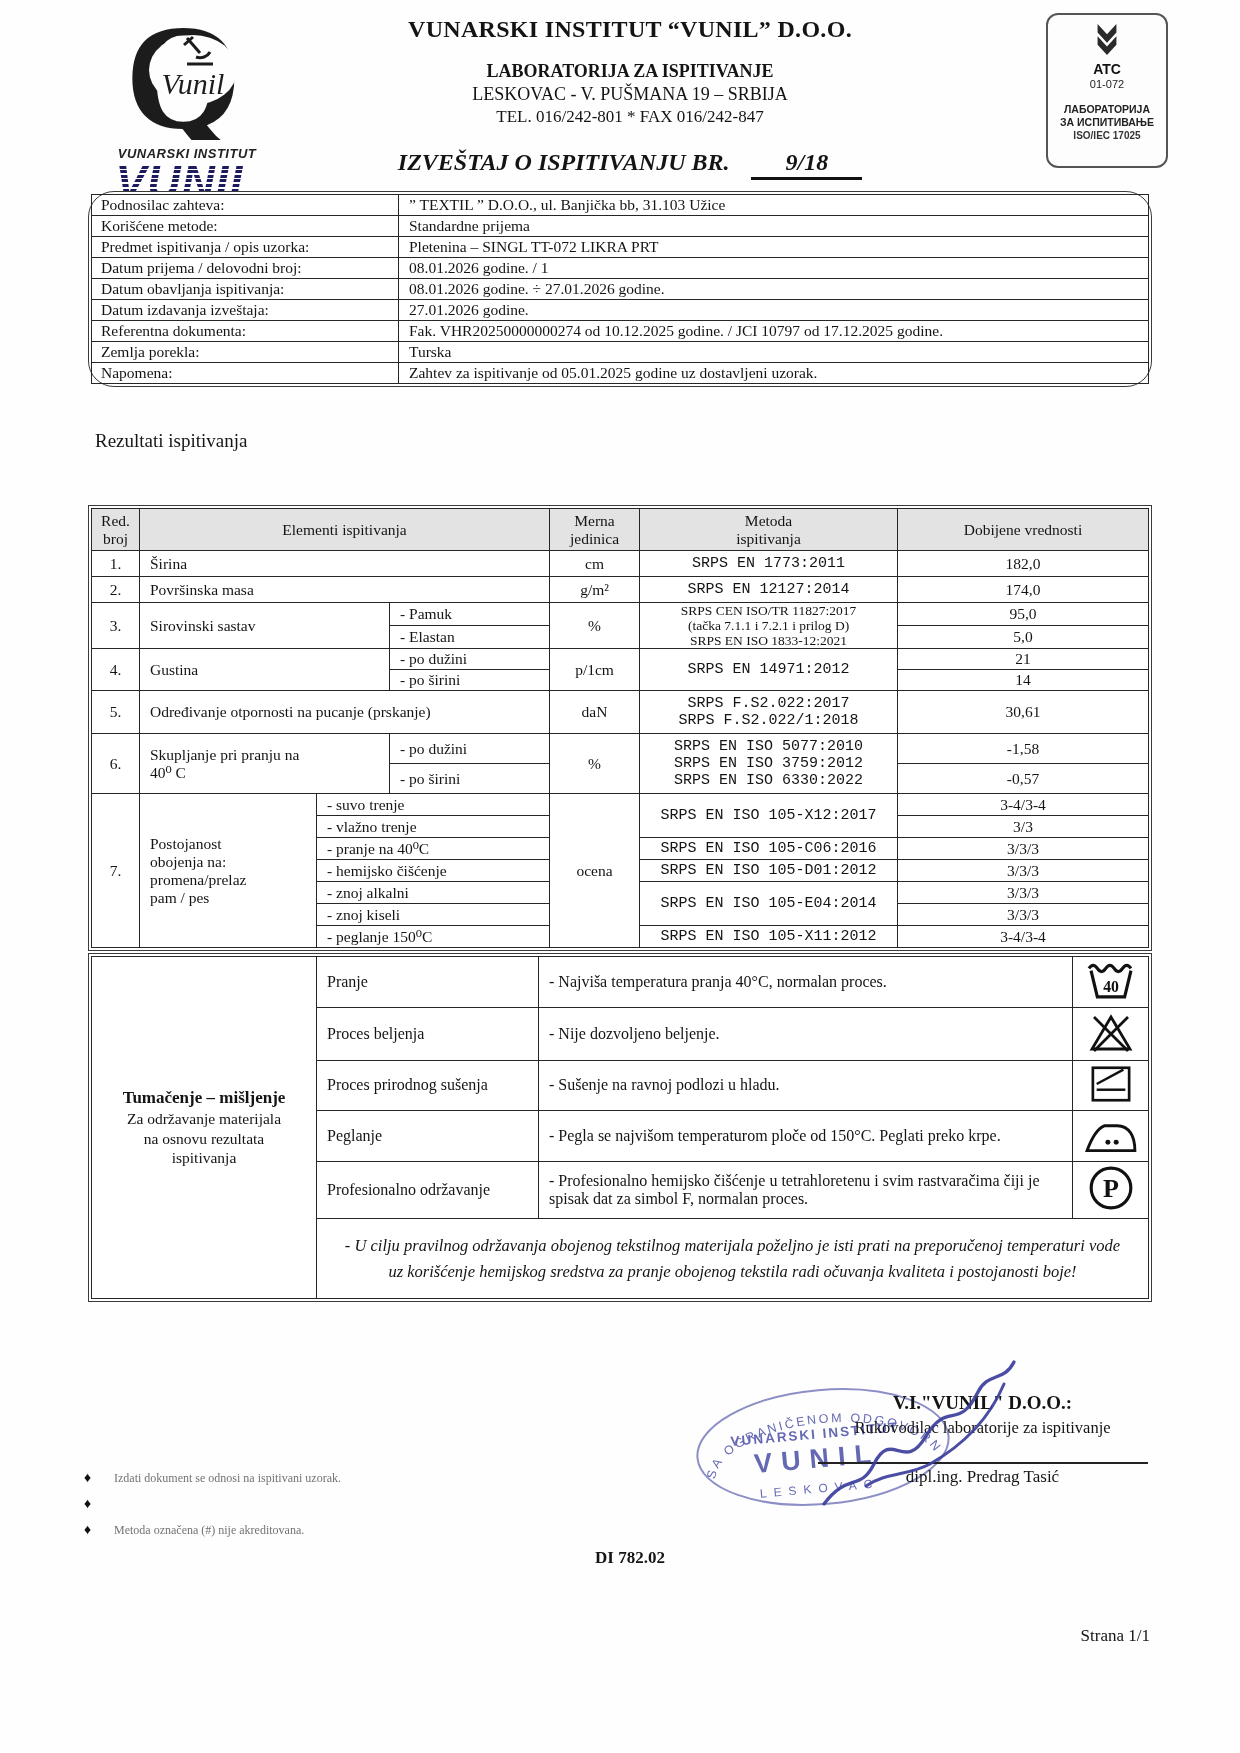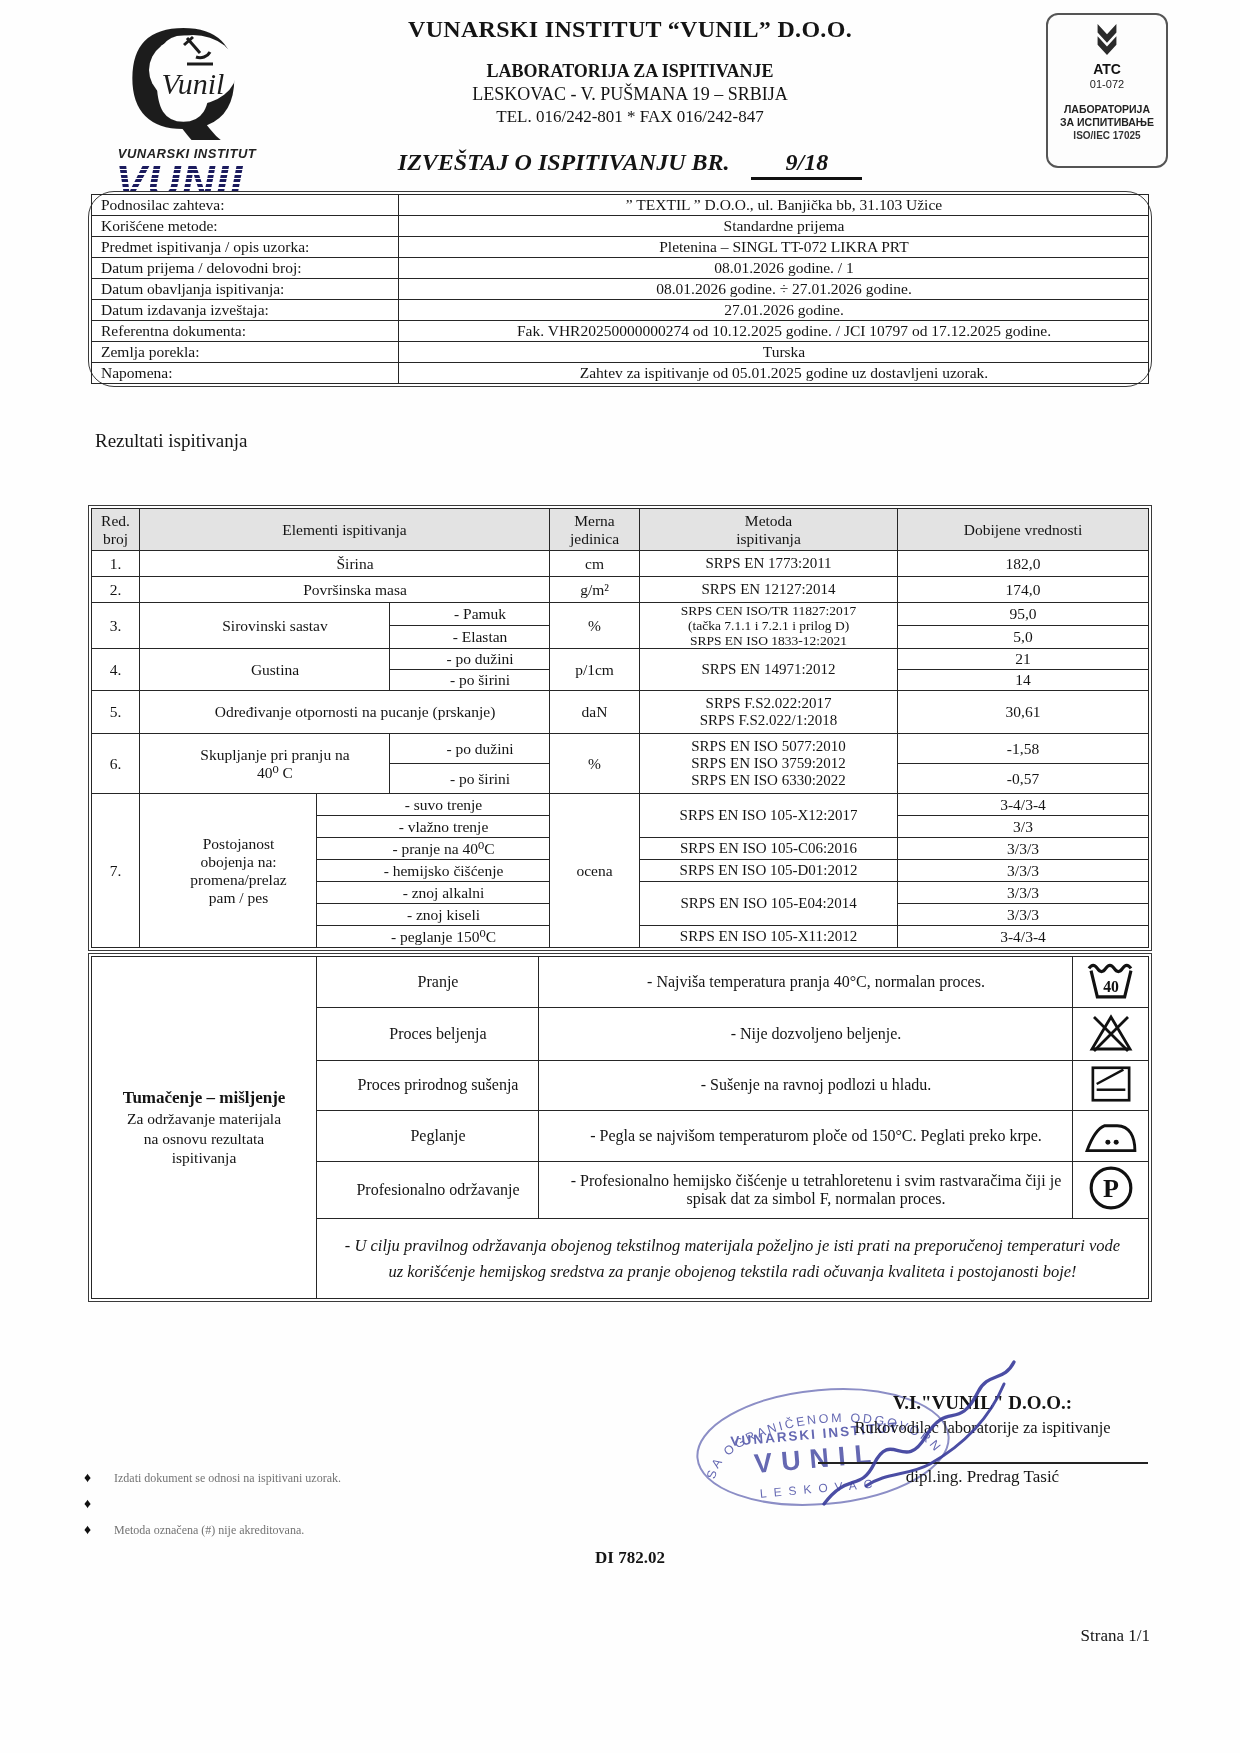--- a/index.html
+++ b/index.html
@@ -26,34 +26,34 @@
   .badge-name { font-size:14px; font-weight:bold; color:#111; margin-top:1px; }
   .badge-code { font-size:11px; color:#222; margin-top:1px; }
   .badge-lines { margin-top:13px; }
   .badge-l1, .badge-l2 { font-size:10.5px; font-weight:bold; color:#222; line-height:1.25; }
   .badge-l3 { font-size:10px; font-weight:bold; color:#333; line-height:1.3; }
 
   
   .tbl-wrap { border:1px solid #3a3a3a; padding:2px; background:#fff; }
   table { border-collapse:collapse; table-layout:fixed; width:100%; }
   td, th { border:1.6px solid #262626; padding:0 5px; font-size:15.5px; font-weight:normal; line-height:1.15; color:#141414; vertical-align:middle; }
-  .l { text-align:center; padding-left:26px; }
+  .l { text-align:left; padding-left:10px; }
   .c { text-align:center; }
   .pre { white-space:pre-line; }
   .head th { background:#e3e3e3; text-align:center; }
 
   .info-pos { position:absolute; left:88px; top:191px; width:1064px;border-radius:26px; }
   .info-table td { height:21px; font-size:15.5px; }
   .info-table .lab { padding-left:9px; }
 
   .res-heading { position:absolute; left:95px; top:430px; font-size:19px; color:#161616; }
 
   .res-pos { position:absolute; left:88px; top:505px; width:1064px; }
   .m13 { font-size:13.5px; line-height:1.12; }
-  .m15 { font-size:15px; }
+  .m15 { font-size:15px;font-family:Liberation Mono, monospace; }
 
   .care-pos { position:absolute; left:88px; top:953px; width:1064px; }
   .care-left { text-align:center; vertical-align:middle; }
   .care-title { font-weight:bold; font-size:17px; }
   .care-sub { font-size:15.5px; line-height:1.25; margin-top:2px; }
   .care-term { font-size:16px; }
   .care-desc { font-size:16px; }
   .sym { text-align:center; padding:2px 0; }
   .care-note { font-style:italic; font-size:16.5px; text-align:center; line-height:1.55; padding:6px 24px; }
 

